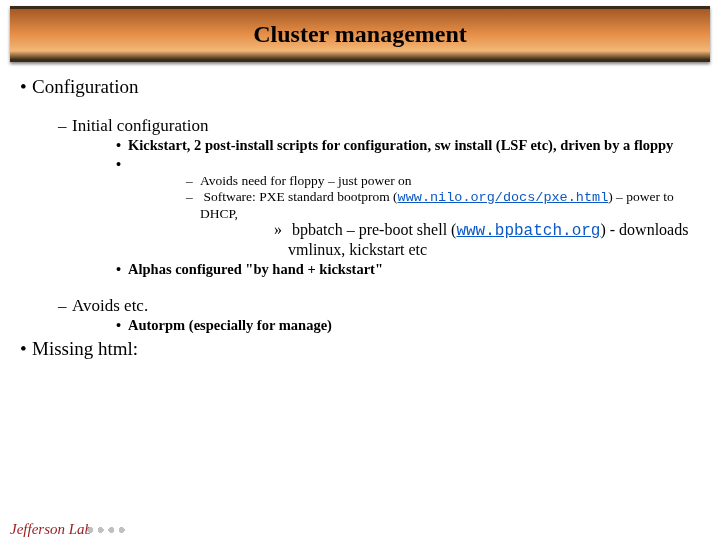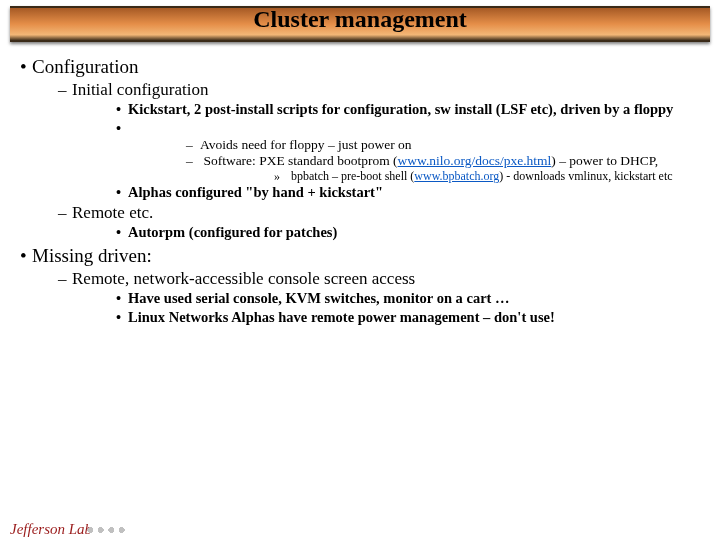--- a/index.html
+++ b/index.html
@@ -13,53 +13,53 @@
     overflow: hidden;
   }
   .slide {
     width: 720px;
     height: 540px;
     position: relative;
     box-sizing: border-box;
   }
   .title-bar {
     margin: 6px 10px 8px 10px;
-    height: 36px;
+    height: 56px;
     background: linear-gradient(to bottom,
       #3a2a18 0%, #3a2a18 6%,
       #a65a25 6%, #e58e48 50%, #f3b777 80%, #3a2a18 96%, #3a2a18 100%);
     box-shadow: 0 2px 3px rgba(0,0,0,0.5);
     display: flex;
-    align-items: flex-start;
+    align-items: center;
     justify-content: center;
   }
   .title-bar h1 {
     margin: 0;
     font-size: 24px;
     font-weight: bold;
     font-family: "Comic Sans MS", cursive;
   }
   .content {
     padding: 2px 20px 0 8px;
     font-size: 14px;
     line-height: 1.18;
   }
   ul { margin: 0; padding: 0; list-style: none; }
   li { margin: 0; padding: 0; }
   .lvl1 > li { padding-left: 24px; text-indent: -12px; font-size: 19px; margin-top: 4px; }
   .lvl1 > li::before { content: "•"; display:inline-block; width:12px; text-indent:0; }
-  .lvl2 > li { padding-left: 40px; text-indent: -14px; font-size: 17px; margin-top: 2px; }
+  .lvl2 > li { padding-left: 40px; text-indent: -14px; font-size: 17px; margin-top: 18px; }
   .lvl2 > li::before { content: "–"; display:inline-block; width:14px; text-indent:0; }
   .lvl3 > li { padding-left: 56px; text-indent: -12px; font-size: 14.5px; font-weight: bold; margin-top: 1px; }
   .lvl3 > li::before { content: "•"; display:inline-block; width:12px; text-indent:0; font-weight:bold; }
   .lvl4 > li { padding-left: 72px; text-indent: -14px; font-size: 13.5px; font-weight: normal; margin-top: 0px; }
   .lvl4 > li::before { content: "–"; display:inline-block; width:14px; text-indent:0; }
-  .lvl5 > li { padding-left: 88px; text-indent: -14px; font-size: 12px; font-weight: normal; margin-top: 0px; }
+  .lvl5 > li { padding-left: 88px; text-indent: -14px; font-size: 16px; font-weight: normal; margin-top: 0px; }
   .lvl5 > li::before { content: "»"; display:inline-block; width:14px; text-indent:0; }
-  a.link { color: #0b59c4; text-decoration: underline; }
+  a.link { color: #0b59c4; text-decoration: underline; font-family: Liberation Mono, monospace; }
   .logo {
     position: absolute;
     left: 10px;
     bottom: 8px;
     font-style: italic;
     color: #9a1b1b;
     font-family: "Brush Script MT", cursive;
   }
   .logo .swirl {
     display:inline-block;
@@ -99,38 +99,30 @@
                       <li>
                         <span>bpbatch – pre-boot shell (</span><a class="link">www.bpbatch.org</a><span>) - downloads vmlinux, kickstart etc</span>
                       </li>
                     </ul>
                   </li>
                 </ul>
               </li>
               <li>Alphas configured "by hand + kickstart"</li>
             </ul>
           </li>
-          <li><span>Remote etc.</span>
+          <li><span>Avoids etc.</span>
             <ul class="lvl3">
-              <li>Autorpm (configured for patches)</li>
+              <li>Autorpm (especially for manage)</li>
             </ul>
           </li>
         </ul>
       </li>
 
 
-      <li><span>Missing driven:</span>
-        <ul class="lvl2">
-          <li><span>Remote, network-accessible console screen access</span>
-            <ul class="lvl3">
-              <li>Have used serial console, KVM switches, monitor on a cart …</li>
-              <li>Linux Networks Alphas have remote power management – don't use!</li>
-            </ul>
-          </li>
-        </ul>
+      <li><span>Missing html:</span>
       </li>
     </ul>
   </div>
 
   <div class="logo">
     <span class="logo-text">Jefferson Lab</span><span class="swirl"></span>
   </div>
 </div>
 
 </body></html>

